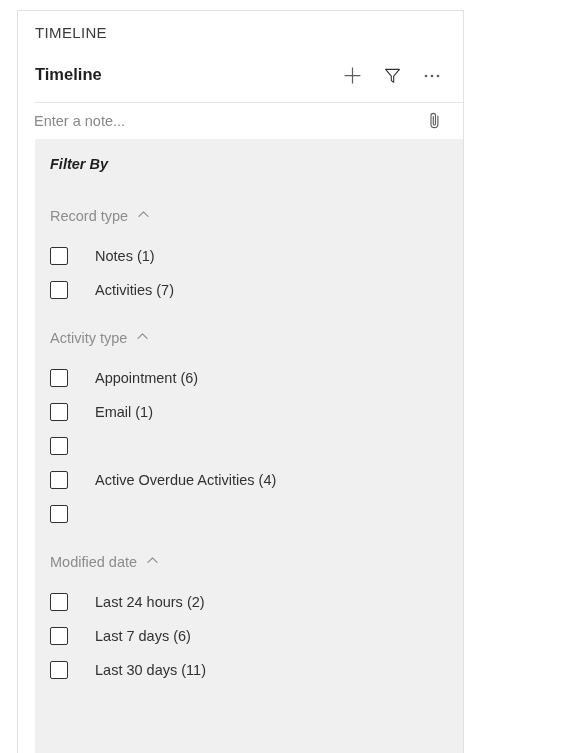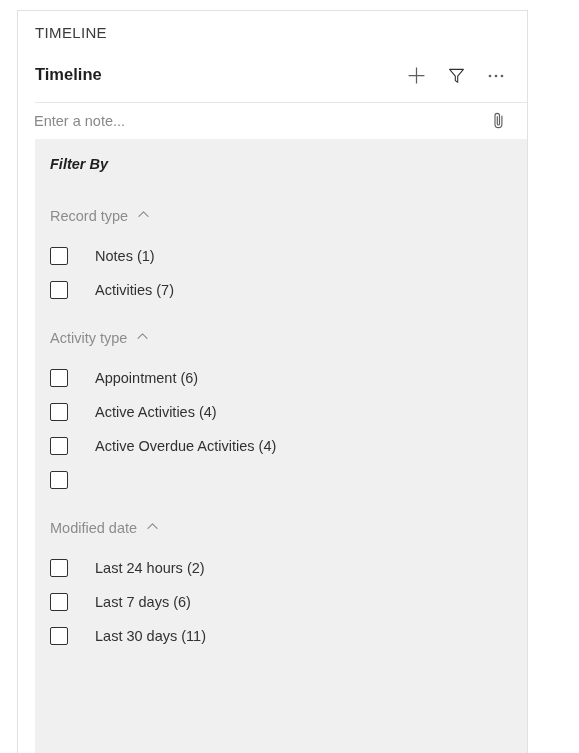--- a/index.html
+++ b/index.html
@@ -20,21 +20,21 @@
     width: 579px;
     height: 753px;
     background: #ffffff;
   }
 
   
   .timeline-card {
     position: absolute;
     left: 17px;
     top: 10px;
-    width: 511px;          
+    width: 447px;          
     height: 743px;         
     background: #ffffff;
     border-left: 1px solid #e1e1e1;
     border-top: 1px solid #e1e1e1;
     border-right: 1px solid #e1e1e1;
     box-sizing: border-box;
     overflow: hidden;
   }
 
   
@@ -328,25 +328,28 @@
             <div class="section-head">
               <span class="section-label">Activity type</span>
               <span class="chev"><svg width="13" height="13" viewBox="0 0 13 13">
                   <path d="M2 8.3 L6.5 3.9 L11 8.3" stroke="#8c8c8c" stroke-width="1.15" fill="none" stroke-linecap="round" stroke-linejoin="round"></path>
                 </svg></span>
             </div>
             <div class="option">
               <span class="cbox"></span>
               <span class="option-label">Appointment (6)</span>
             </div>
+            <div class="option">
+              <span class="cbox"></span>
+              <span class="option-label">Email (1)</span>
+            </div>
           </div>
           <div class="section">
             <div class="option">
               <span class="cbox"></span>
-              <span class="option-label">Active Activities (4)</span>
             </div>
             <div class="option">
               <span class="cbox"></span>
               <span class="option-label">Active Overdue Activities (4)</span>
             </div>
             <div class="option">
               <span class="cbox"></span>
             </div>
           </div>
           <div class="section">

